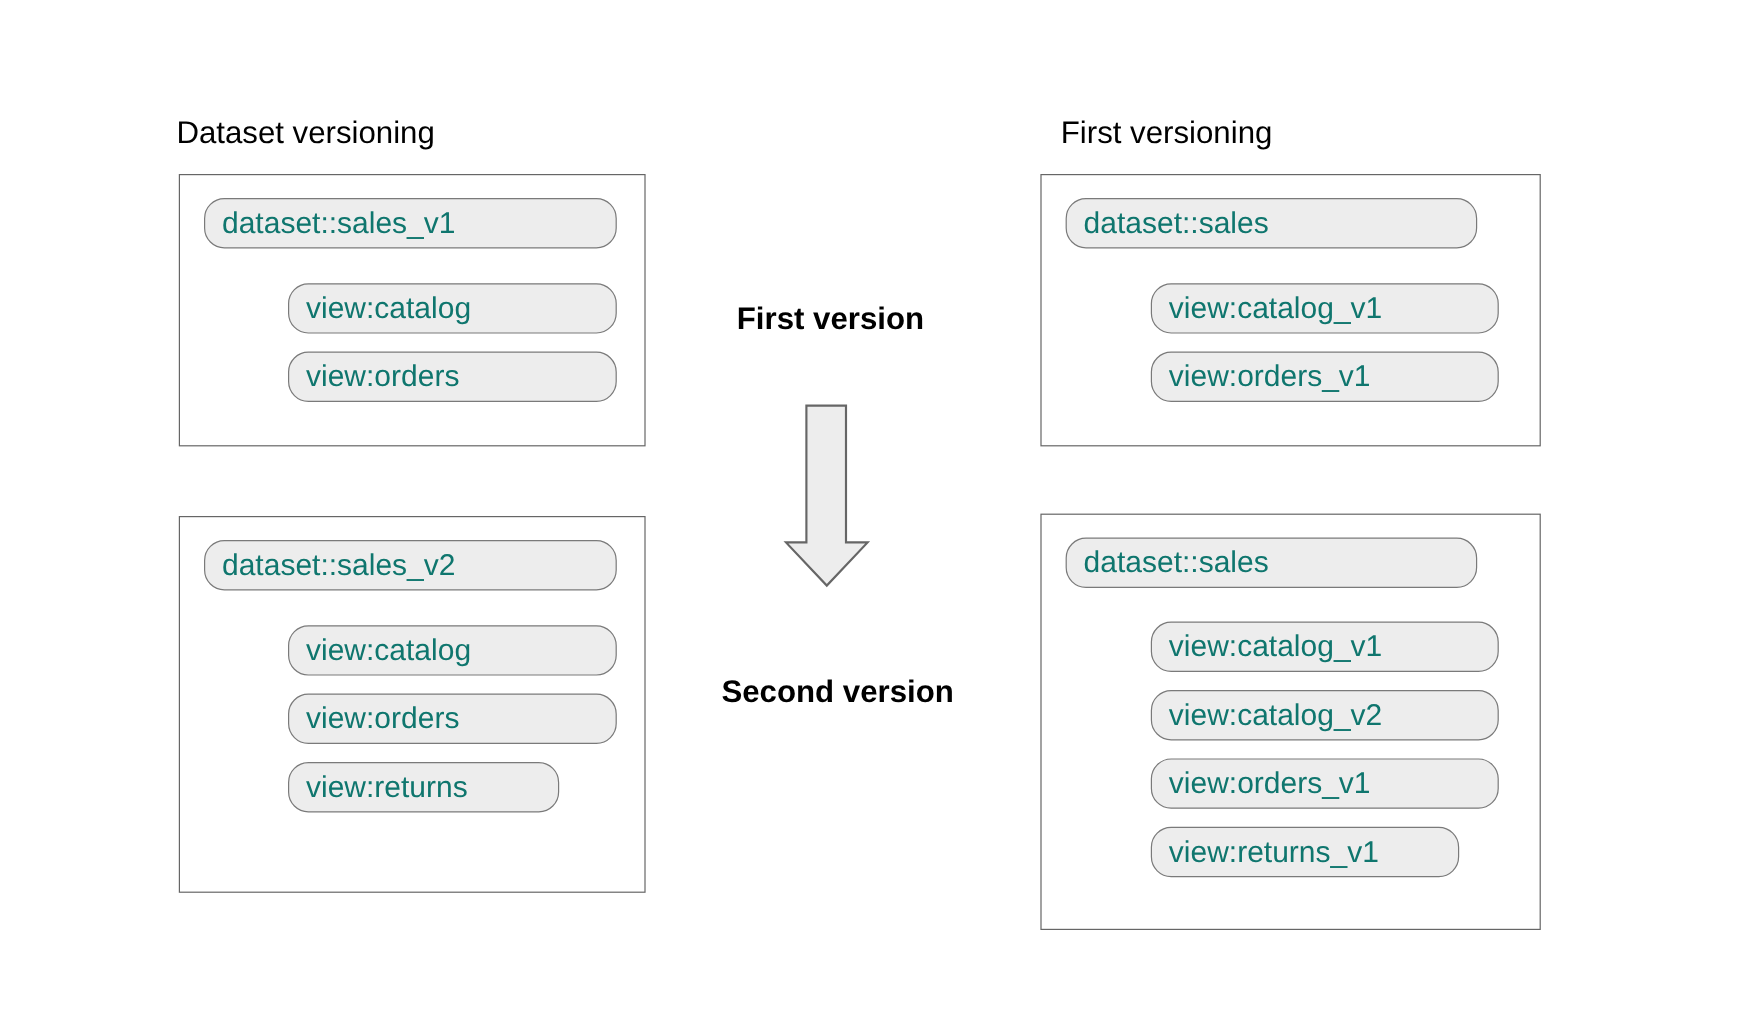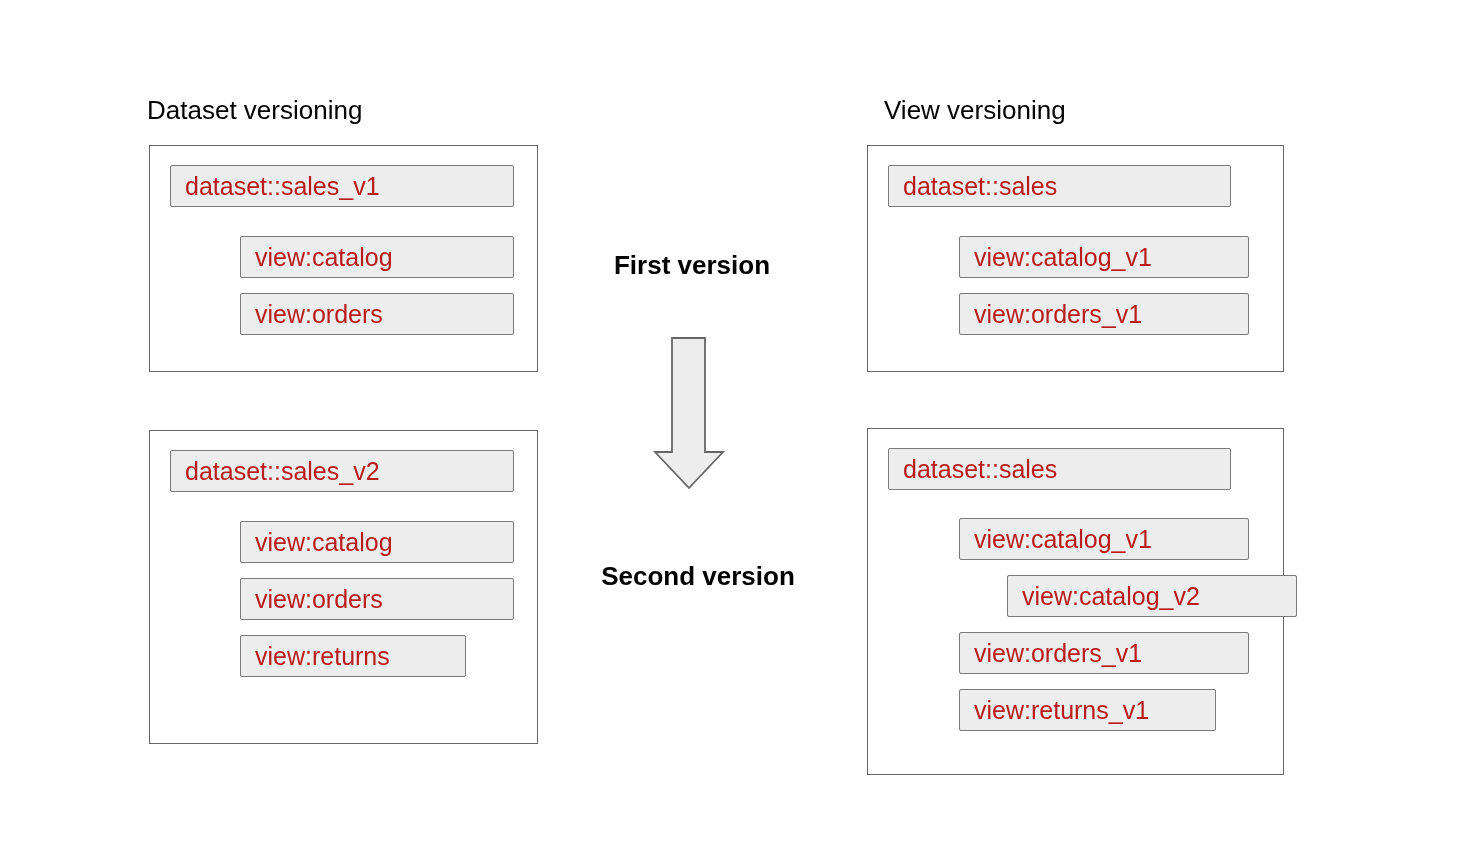--- a/index.html
+++ b/index.html
@@ -31,28 +31,28 @@
   .group-box {
     position: absolute;
     background: #ffffff;
     border: 1.6px solid #666666;
     box-sizing: border-box;
   }
   .pill {
     position: absolute;
     background: #ededed;
     border: 1.6px solid #7a7a7a;
-    border-radius: 2px;
+    border-radius: 17px;
     box-sizing: border-box;
     display: flex;
     align-items: center;
     padding-left: 14px;
     font-size: 25px;
     line-height: 1;
-    color: #b91c1c;
+    color: #0f766e;
     white-space: nowrap;
   }
   .flow-label {
     position: absolute;
     font-size: 26px;
     line-height: 30px;
     color: #000000;
     white-space: nowrap;
     text-align: center;
     font-weight: bold;
@@ -92,35 +92,35 @@
   <div class="flow-label" style="left:542px; top:250px; width:300px;">First version</div>
 
   <div class="arrow-wrap" style="left:650px; top:330px; width:90px; height:170px;">
     <svg width="90" height="170" viewBox="0 0 90 170" xmlns="http://www.w3.org/2000/svg">
       <polygon points="22,8 55,8 55,122 73,122 39,158 5,122 22,122" fill="#ededed" stroke="#666666" stroke-width="1.8" stroke-linejoin="miter"></polygon>
     </svg>
   </div>
 
   <div class="flow-label" style="left:548px; top:561px; width:300px;">Second version</div>
 
-  <div class="section-title" style="left:884px; top:95px;">View versioning</div>
+  <div class="section-title" style="left:884px; top:95px;">First versioning</div>
 
   <div class="group-box" style="left:867px; top:145px; width:417px; height:227px;"></div>
 
   <div class="pill" style="left:888px; top:165px; width:343px; height:42px;">dataset::sales</div>
 
   <div class="pill" style="left:959px; top:236px; width:290px; height:42px;">view:catalog_v1</div>
 
   <div class="pill" style="left:959px; top:293px; width:290px; height:42px;">view:orders_v1</div>
 
   <div class="group-box" style="left:867px; top:428px; width:417px; height:347px;"></div>
 
   <div class="pill" style="left:888px; top:448px; width:343px; height:42px;">dataset::sales</div>
 
   <div class="pill" style="left:959px; top:518px; width:290px; height:42px;">view:catalog_v1</div>
 
-  <div class="pill" style="left:959px; top:575px; width:290px; height:42px;margin-left:48px;">view:catalog_v2</div>
+  <div class="pill" style="left:959px; top:575px; width:290px; height:42px;">view:catalog_v2</div>
 
   <div class="pill" style="left:959px; top:632px; width:290px; height:42px;">view:orders_v1</div>
 
   <div class="pill" style="left:959px; top:689px; width:257px; height:42px;">view:returns_v1</div>
 
 </div>
 
 </body></html>

